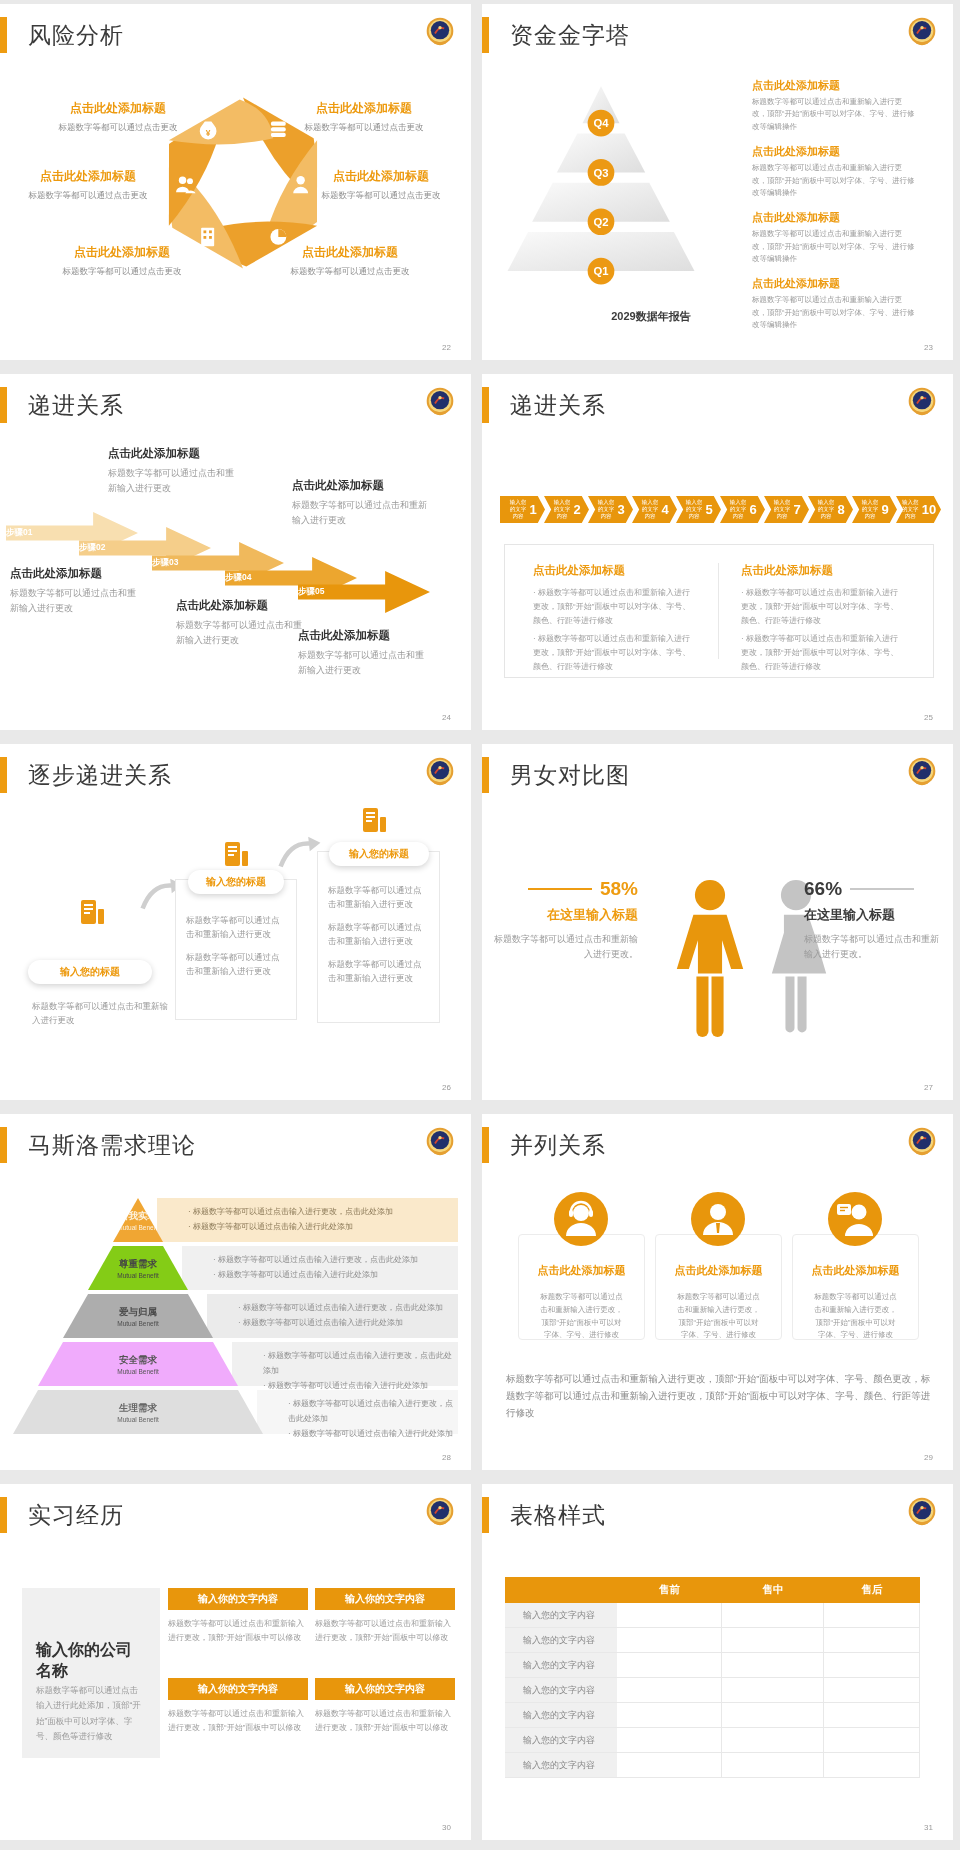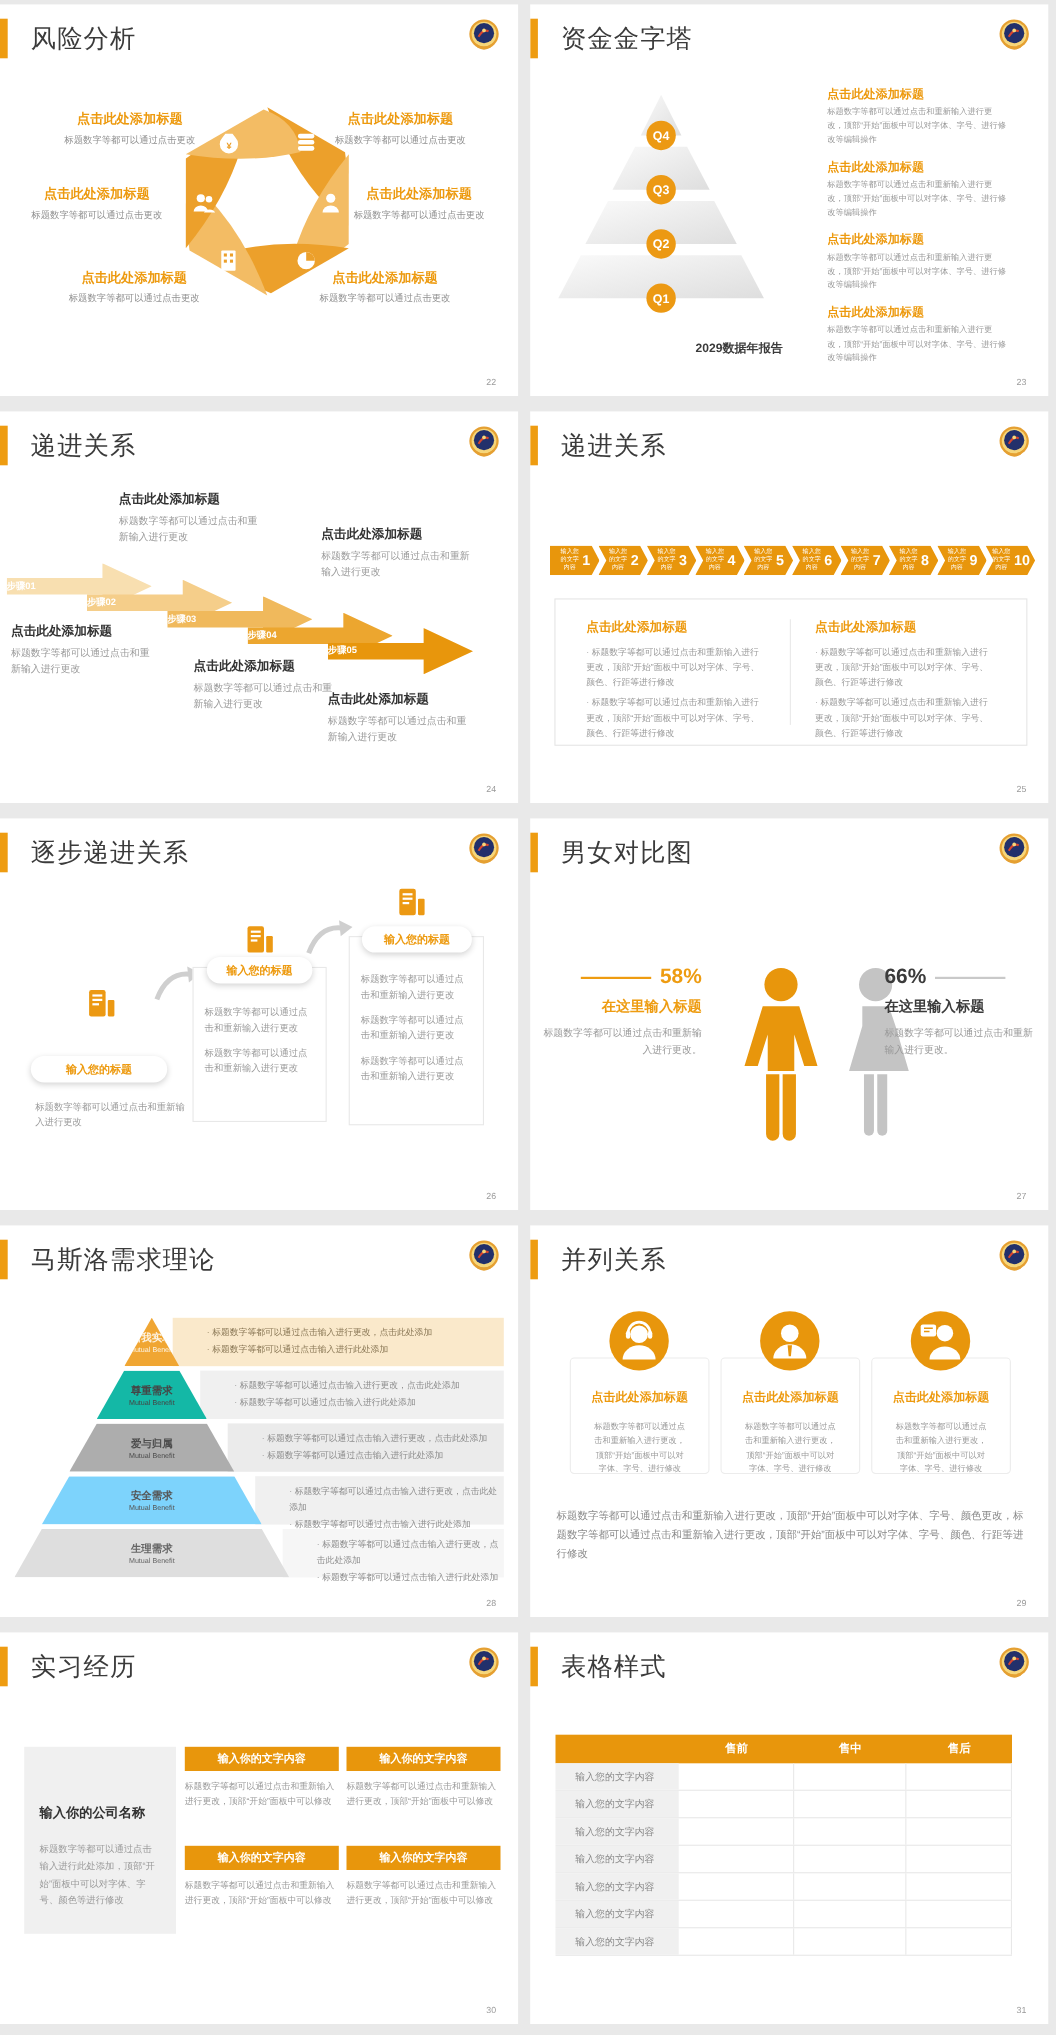--- a/index.html
+++ b/index.html
@@ -21,21 +21,21 @@
   .co:nth-child(1){left:42px;top:96px}.co:nth-child(2){left:288px;top:96px}
   .co:nth-child(3){left:12px;top:164px}.co:nth-child(4){left:305px;top:164px}
   .co:nth-child(5){left:46px;top:240px}.co:nth-child(6){left:274px;top:240px}
 
   
   .pyr{position:absolute;left:6px;top:76px;width:226px;height:226px}
   .pyr-blocks{position:absolute;left:270px;top:74px;width:164px}
   .pb{margin-bottom:11px}
   .pb .t{font-size:11px;font-weight:bold;color:#ED9A0F;margin-bottom:3px}
   .pb .b{font-size:7.5px;color:#9a9a9a;line-height:1.65}
-  .pyr-footer{position:absolute;left:105px;top:305px;width:170px;text-align:center;
+  .pyr-footer{position:absolute;left:84px;top:305px;width:170px;text-align:center;
               font-size:11px;font-weight:bold;color:#3b3b3b}
 
   
   .sarrow{position:absolute;width:132px;height:42px;display:flex;align-items:center;
           clip-path:polygon(0 32%,66% 32%,66% 0,100% 50%,66% 100%,66% 68%,0 68%)}
   .sarrow span{width:66%;text-align:left;color:#fff;font-size:8.5px;font-weight:bold}
   .sarrow:nth-child(1){left:6px;top:138px;background:#F8DFB0}
   .sarrow:nth-child(2){left:79px;top:153px;background:#F5CE8A}
   .sarrow:nth-child(3){left:152px;top:168px;background:#F0B95C}
   .sarrow:nth-child(4){left:225px;top:183px;background:#ECA62F}
@@ -99,25 +99,25 @@
   .ml-band{position:absolute;top:0;bottom:0;right:0}
   .ml:nth-child(1) .ml-band{left:157px;background:#FAE9CB}
   .ml:nth-child(2) .ml-band{left:182px;background:#F0F0F0}
   .ml:nth-child(3) .ml-band{left:207px;background:#EBEBEB}
   .ml:nth-child(4) .ml-band{left:232px;background:#F0F0F0}
   .ml:nth-child(5) .ml-band{left:257px;background:#F6F6F6}
   .ml-tri{position:absolute;top:0;height:44px;display:flex;flex-direction:column;
           align-items:center;justify-content:center}
   .ml:nth-child(1) .ml-tri{left:113px;width:50px;background:#F0A633;
       clip-path:polygon(50% 0,100% 100%,0 100%);color:#FDF3E2}
-  .ml:nth-child(2) .ml-tri{left:88px;width:100px;background:#14b8a6;
+  .ml:nth-child(2) .ml-tri{left:88px;width:100px;background:#84cc16;
       clip-path:polygon(25% 0,75% 0,100% 100%,0 100%);color:#454545}
   .ml:nth-child(3) .ml-tri{left:63px;width:150px;background:#ADADAD;
       clip-path:polygon(16.7% 0,83.3% 0,100% 100%,0 100%);color:#4d4d4d}
-  .ml:nth-child(4) .ml-tri{left:38px;width:200px;background:#7dd3fc;
+  .ml:nth-child(4) .ml-tri{left:38px;width:200px;background:#f0abfc;
       clip-path:polygon(12.5% 0,87.5% 0,100% 100%,0 100%);color:#555}
   .ml:nth-child(5) .ml-tri{left:13px;width:250px;background:#DEDEDE;
       clip-path:polygon(10% 0,90% 0,100% 100%,0 100%);color:#666}
   .ml-name{font-size:9.5px;font-weight:bold}
   .ml-sub{font-size:6.5px;margin-top:1px}
   .ml-bul{position:absolute;top:6px;font-size:8px;color:#8d8d8d;line-height:1.9}
   .ml:nth-child(1) .ml-bul{left:188px;color:#8a7856}
   .ml:nth-child(2) .ml-bul{left:213px}.ml:nth-child(3) .ml-bul{left:238px}
   .ml:nth-child(4) .ml-bul{left:263px}.ml:nth-child(5) .ml-bul{left:288px}
   .ml-bul div::before{content:"·  "}
@@ -128,21 +128,21 @@
   .pcard:nth-child(1){left:36px}.pcard:nth-child(2){left:173px}.pcard:nth-child(3){left:310px}
   .pcard h4{margin:0 0 7px;font-size:11px;font-weight:bold;color:#ED9A0F}
   .pcard p{margin:13px;font-size:7.5px;color:#9a9a9a;line-height:1.7}
   .picon{position:absolute;top:78px;width:54px;height:54px;border-radius:50%;background:#E8960C}
   .picon svg{width:54px;height:54px}
   .pfoot{position:absolute;left:24px;top:246px;width:428px;font-size:9.5px;color:#8a8a8a;line-height:1.8}
 
   
   .combox{position:absolute;left:22px;top:104px;width:138px;height:170px;background:#F0F0F0;
           box-sizing:border-box;padding:52px 14px 0}
-  .combox .n{font-size:12px;font-weight:bold;color:#333;margin-bottom:17px}
+  .combox .n{font-size:16px;font-weight:bold;color:#333;margin-bottom:1px}
   .combox .b{font-size:8.5px;color:#9a9a9a;line-height:1.8}
   .witem{position:absolute;width:140px}
   .witem:nth-child(1){left:168px;top:104px}.witem:nth-child(2){left:315px;top:104px}
   .witem:nth-child(3){left:168px;top:194px}.witem:nth-child(4){left:315px;top:194px}
   .witem .h{height:22px;background:#E8960C;color:#fff;font-size:10px;font-weight:bold;
             display:flex;align-items:center;justify-content:center}
   .witem .b{font-size:8px;color:#9a9a9a;line-height:1.7;margin-top:7px}
 
   
   .ptable{position:absolute;left:23px;top:93px;width:415px}

